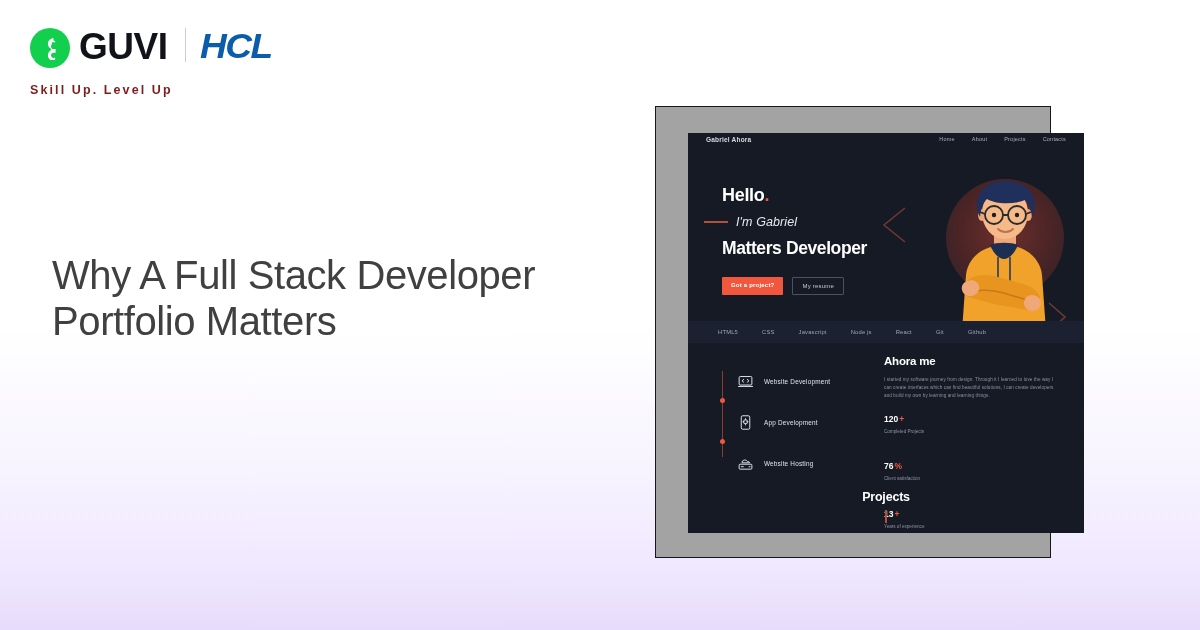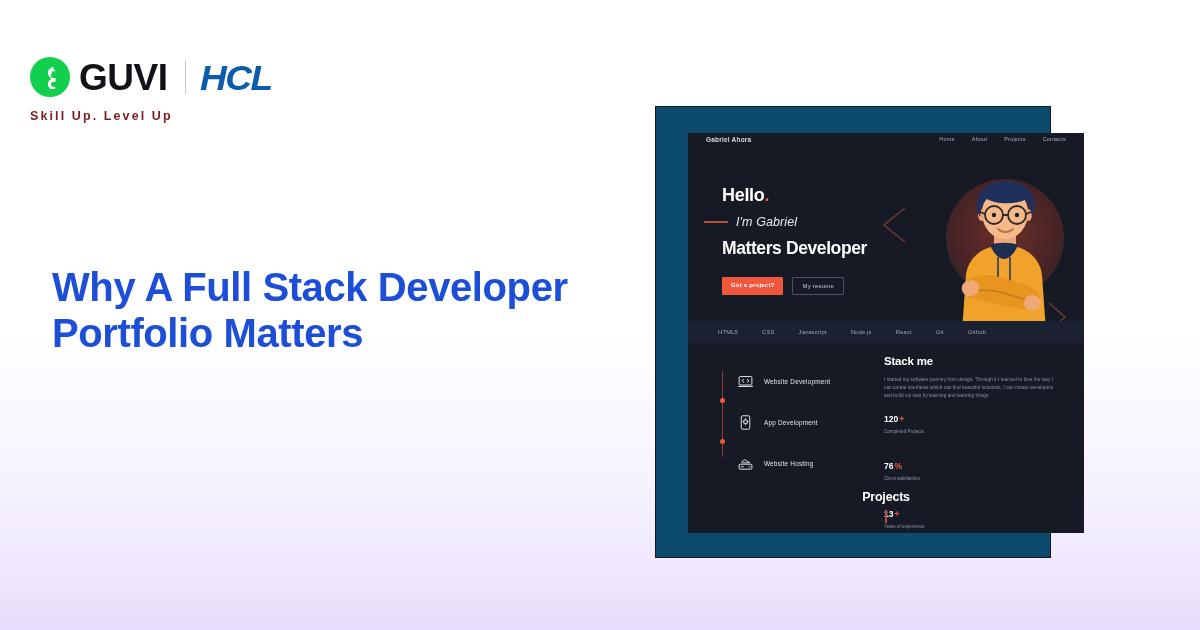--- a/index.html
+++ b/index.html
@@ -6,21 +6,21 @@
   html, body { width:1200px; height:630px; }
   body {
     font-family: "Liberation Sans", sans-serif;
     background: linear-gradient(to bottom, #ffffff 0%, #ffffff 52%, #f8f5ff 72%, #f1eaff 88%, #e7dcfb 100%);
     overflow: hidden;
     position: relative;
   }
 
   
   .brand { position:absolute; left:30px; top:28px; }
-  .brand-row { display:flex; align-items:center; height:46px;margin-top:26px; }
+  .brand-row { display:flex; align-items:flex-start; height:46px; }
   .guvi-mark {
     width:40px; height:40px; border-radius:50%;
     background:#13cf4e; display:flex; align-items:center; justify-content:center;
     flex:0 0 auto;
   }
   .guvi-mark svg { display:block; }
   .guvi-word {
     font-size:37px; font-weight:700; letter-spacing:-0.5px;
     color:#111318; margin-left:9px; line-height:1;
     font-family:"Liberation Sans", sans-serif;
@@ -32,29 +32,29 @@
     transform: scaleX(1.06);
     font-family:"Liberation Sans", sans-serif;
   }
   .tagline {
     margin-top:9px; font-size:12.5px; font-weight:700; letter-spacing:2.1px;
     color:#7f1d1d;
   }
 
   
   .headline {
-    position:absolute; left:52px; top:264px; width:600px;
-    font-size:40px; font-weight:700; line-height:1.15; color:#1d4ed8;
+    position:absolute; left:52px; top:252px; width:600px;
+    font-size:40px; font-weight:400; line-height:1.15; color:#404040;
     letter-spacing:-0.4px;
   }
 
   
   .frame {
     position:absolute; left:655px; top:106px; width:396px; height:452px;
-    background:#0c4a6e; border:1.4px solid #15171c;
+    background:#a3a3a3; border:1.4px solid #15171c;
   }
   .shot {
     position:absolute; left:32px; top:26px; width:396px; height:400px;
     background:#151a24; overflow:hidden;
     font-family:"Liberation Sans", sans-serif;
   }
 
   
   .shot-nav {
     position:absolute; left:0; top:-4px; width:100%; height:20px;
@@ -274,21 +274,21 @@
                 <rect x="3" y="13" width="18" height="7" rx="1.4" fill="none" stroke="#dfe2ea" stroke-width="1.4"></rect>
                 <path d="M6 16.5h3M17 16.5h1.5" stroke="#dfe2ea" stroke-width="1.3" stroke-linecap="round"></path>
                 <path d="M7 11a4 4 0 0 1 7.6-1.8A3 3 0 0 1 18 11z" fill="none" stroke="#dfe2ea" stroke-width="1.3"></path>
               </svg>
           </span>
           <span class="svc-label">Website Hosting</span>
         </div>
       </div>
 
       <div class="about">
-        <div class="about-title">Stack me</div>
+        <div class="about-title">Ahora me</div>
         <div class="about-body">I started my software journey from design. Through it I learned to love the way I can create interfaces which can find beautiful solutions, I can create developers and build my own by learning and learning things.</div>
         <div class="stats">
           <div>
             <div class="stat-num"><span>120</span><span class="sym">+</span></div>
             <div class="stat-lbl">Completed Projects</div>
           </div>
           <div>
             <div class="stat-num"><span>76</span><span class="sym">%</span></div>
             <div class="stat-lbl">Client satisfaction</div>
           </div>

